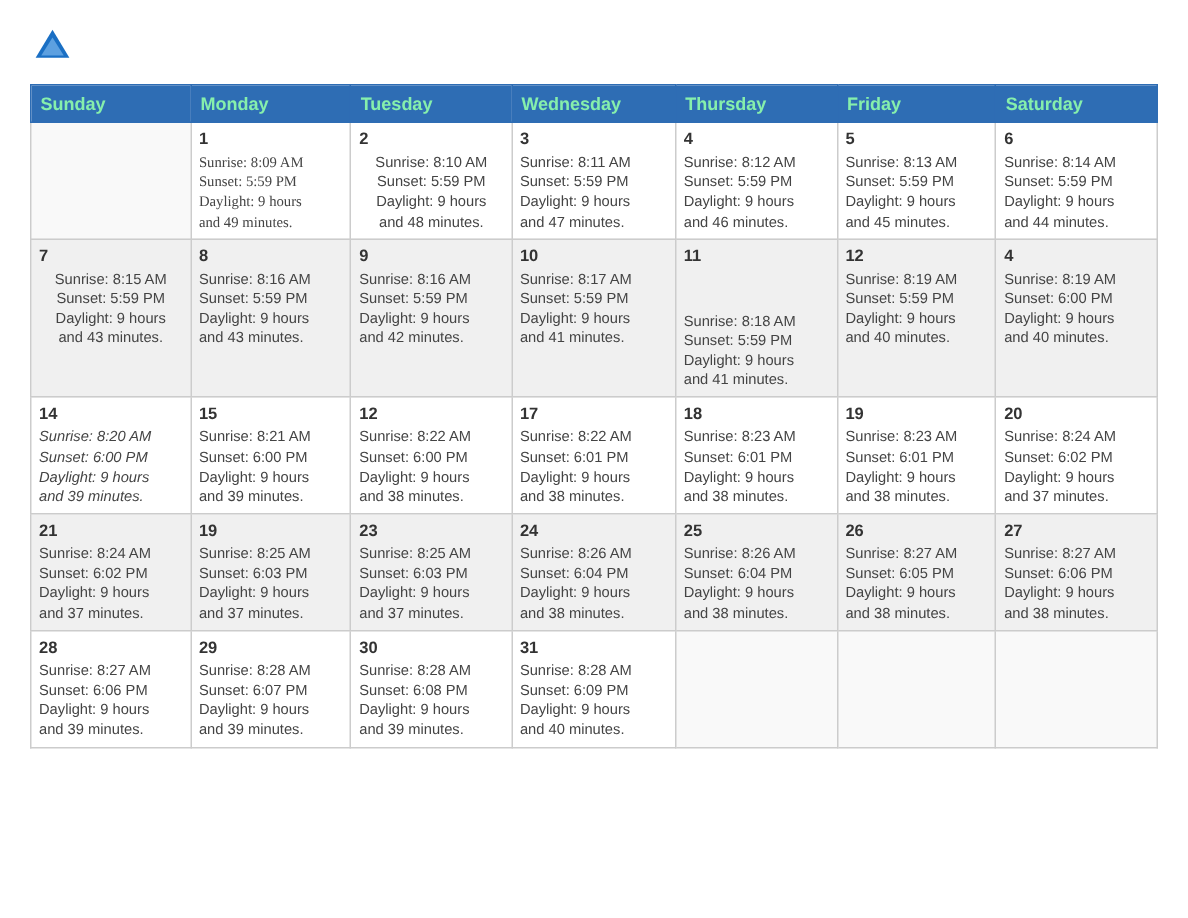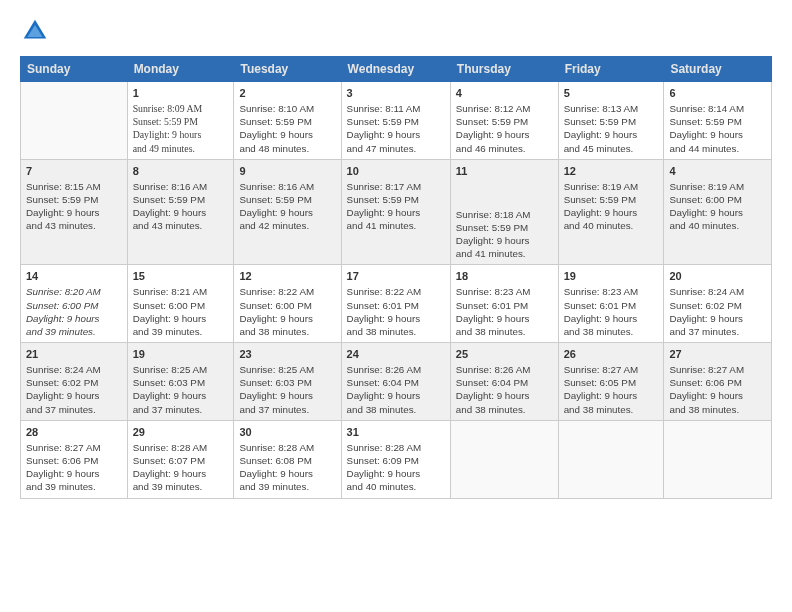--- a/index.html
+++ b/index.html
@@ -58,21 +58,21 @@
       font-size: 14px;
       color: #555;
     }
     .calendar {
       width: 100%;
       border-collapse: collapse;
       font-size: 10.5px;
     }
     .calendar thead tr th {
       background-color: #2e6db4;
-      color: #e5e5e5;
+      color: #86efac;
       text-align: left;
       padding: 5px 6px;
       font-size: 12px;
       font-weight: bold;
       border: 1px solid #2e6db4;
     }
     .calendar tbody tr td {
       border: 1px solid #ccc;
       vertical-align: top;
       padding: 4px 5px;
@@ -137,21 +137,21 @@
           <td class="empty"></td>
           <td>
             <span class="day-number">1</span>
             <div class="day-info" style="white-space: pre-line; font-family: Liberation Serif, serif;">Sunrise: 8:09 AM
 Sunset: 5:59 PM
 Daylight: 9 hours
 and 49 minutes.</div>
           </td>
           <td>
             <span class="day-number">2</span>
-            <div class="day-info" style="white-space: pre-line;">Sunrise: 8:10 AM
+            <div class="day-info" style="white-space: pre-line; text-align: center;">Sunrise: 8:10 AM
 Sunset: 5:59 PM
 Daylight: 9 hours
 and 48 minutes.</div>
           </td>
           <td>
             <span class="day-number">3</span>
             <div class="day-info" style="white-space: pre-line;">Sunrise: 8:11 AM
 Sunset: 5:59 PM
 Daylight: 9 hours
 and 47 minutes.</div>
@@ -174,21 +174,21 @@
             <span class="day-number">6</span>
             <div class="day-info" style="white-space: pre-line;">Sunrise: 8:14 AM
 Sunset: 5:59 PM
 Daylight: 9 hours
 and 44 minutes.</div>
           </td>
         </tr>
         <tr class="row-shaded">
           <td>
             <span class="day-number">7</span>
-            <div class="day-info" style="white-space: pre-line;">Sunrise: 8:15 AM
+            <div class="day-info" style="white-space: pre-line; text-align: center;">Sunrise: 8:15 AM
 Sunset: 5:59 PM
 Daylight: 9 hours
 and 43 minutes.</div>
           </td>
           <td>
             <span class="day-number">8</span>
             <div class="day-info" style="white-space: pre-line;">Sunrise: 8:16 AM
 Sunset: 5:59 PM
 Daylight: 9 hours
 and 43 minutes.</div>

